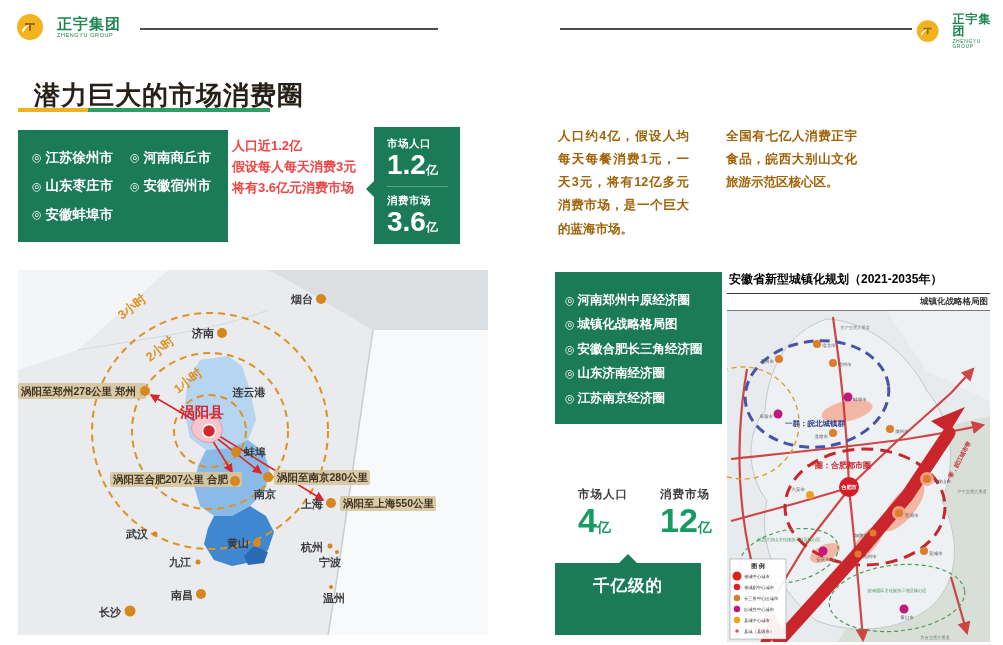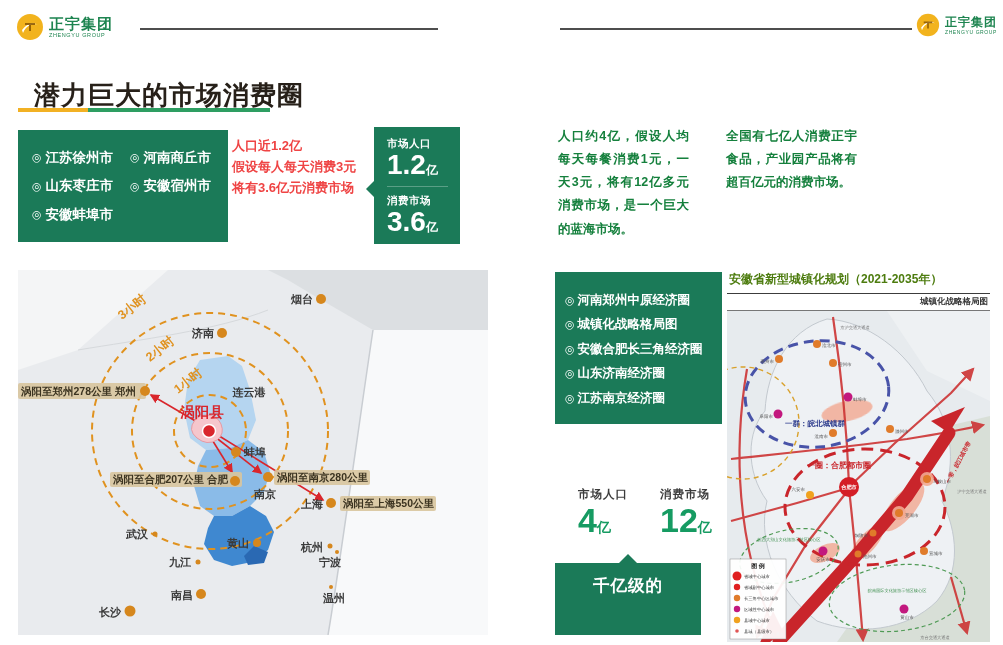--- a/index.html
+++ b/index.html
@@ -1,20 +1,20 @@
 <!DOCTYPE html>
 <html><head>
 <meta charset="utf-8">
 <style>
   html,body{margin:0;padding:0;background:#fff;}
   body{width:1003px;height:645px;position:relative;overflow:hidden;
        font-family:"Liberation Sans","DejaVu Sans",sans-serif;color:#333;}
   .abs{position:absolute;}
   
-  .logo{display:flex;align-items:center;gap:5px;}
+  .logo{display:flex;align-items:center;gap:13px;}
   .logo-txt{display:flex;flex-direction:column;line-height:1;}
   .logo-name{font-size:15px;font-weight:900;color:#1f8551;letter-spacing:1px;}
   .logo-en{font-size:5.5px;color:#1f8551;letter-spacing:.6px;margin-top:2px;}
   .hdr-line{height:2px;background:#4e4e4e;}
   
   .page-title{font-size:26px;font-weight:900;color:#272019;letter-spacing:1px;}
   .title-underline{display:flex;height:4px;}
   .title-underline .seg-y{width:70px;background:#f2b124;}
   .title-underline .seg-g{width:182px;background:#2e9e62;}
   
@@ -30,36 +30,36 @@
   .stat-box{left:374px;top:127px;width:86px;height:117px;box-sizing:border-box;
             padding:10px 0 8px 13px;display:flex;flex-direction:column;justify-content:space-between;}
   .stat-box::before{content:"";position:absolute;left:-8px;top:54px;width:0;height:0;
             border-top:8px solid transparent;border-bottom:8px solid transparent;border-right:8px solid #1b7a58;}
   .stat-lbl{font-size:10.5px;font-weight:700;letter-spacing:.5px;}
   .stat-val{font-size:28px;font-weight:900;line-height:1;}
   .stat-unit{font-size:12px;font-weight:800;}
   .stat-div{border-top:1px solid rgba(255,255,255,.28);margin:4px 12px 4px 0;}
   
   .paras{left:558px;top:125px;width:440px;display:flex;gap:37px;}
-  .para{width:131px;font-size:12.5px;font-weight:600;color:#15803d;line-height:1.85;text-align:justify;}
+  .para{width:131px;font-size:12.5px;font-weight:600;color:#a16207;line-height:1.85;text-align:justify;}
   .econ-box{left:555px;top:272px;width:167px;height:152px;box-sizing:border-box;
             padding:12px 6px 10px 10px;display:flex;flex-direction:column;justify-content:space-evenly;}
   .econ-item{font-size:12.5px;font-weight:800;white-space:nowrap;display:flex;gap:3px;align-items:center;}
   .rstats{left:578px;top:487px;display:flex;gap:32px;}
   .rstat .stat-lbl2{font-size:11.5px;font-weight:800;color:#3c3c3c;letter-spacing:1px;}
   .rstat .stat-num{font-size:34px;font-weight:900;color:#169b62;line-height:1.1;}
   .rstat .stat-unit2{font-size:14px;font-weight:900;color:#169b62;}
   .banner{left:555px;top:563px;width:146px;height:72px;box-sizing:border-box;
           text-align:center;padding-top:9px;}
   .banner::before{content:"";position:absolute;top:-9px;left:50%;margin-left:-9px;width:0;height:0;
           border-left:9px solid transparent;border-right:9px solid transparent;border-bottom:9px solid #1b7a58;}
   .banner-line{font-size:16.5px;font-weight:900;line-height:1.65;letter-spacing:1px;}
   
   .map2{left:727px;top:270px;width:263px;}
-  .map2-title{font-size:12px;font-weight:800;color:#4d7c0f;padding:1px 0 5px 2px;
+  .map2-title{font-size:12px;font-weight:800;color:#000000;padding:1px 0 5px 2px;
               border-bottom:1.5px solid #3c3c3c;white-space:nowrap;}
   .map2-sub{font-size:8.5px;font-weight:700;color:#333;text-align:right;padding:2px 2px 2px 0;
             border-bottom:1px solid #777;}
   
   text{font-family:"Liberation Sans","DejaVu Sans",sans-serif;}
   .m1-city{font-size:11px;font-weight:700;fill:#3a3a3a;}
   .m1-band{font-size:10.5px;font-weight:700;fill:#3b3320;}
   .m1-ring{font-size:12.5px;font-weight:800;fill:#e0921f;}
   .m1-center{font-size:14.5px;font-weight:900;fill:#d9262c;}
   .m2-city{font-size:4.5px;fill:#555;}
@@ -227,21 +227,21 @@
     <text class="m1-city" x="312" y="296" text-anchor="middle">宁波</text>
     <text class="m1-city" x="173" y="296" text-anchor="end">九江</text>
     <text class="m1-city" x="175" y="329" text-anchor="end">南昌</text>
     <text class="m1-city" x="103" y="346" text-anchor="end">长沙</text>
     <text class="m1-city" x="316" y="332" text-anchor="middle">温州</text>
   </g>
 </svg>
 
 <div class="abs paras">
   <div class="para">人口约4亿，假设人均每天每餐消费1元，一天3元，将有12亿多元消费市场，是一个巨大的蓝海市场。</div>
-  <div class="para">全国有七亿人消费正宇食品，产业园产品将有超百亿元的消费市场。</div>
+  <div class="para">全国有七亿人消费正宇食品，皖西大别山文化旅游示范区核心区。</div>
 </div>
 
 <div class="abs green-box econ-box">
   <div class="econ-item">
       <span class="blt">◎</span>
       <span>河南郑州中原经济圈</span>
     </div>
   <div class="econ-item">
       <span class="blt">◎</span>
       <span>城镇化战略格局图</span>

